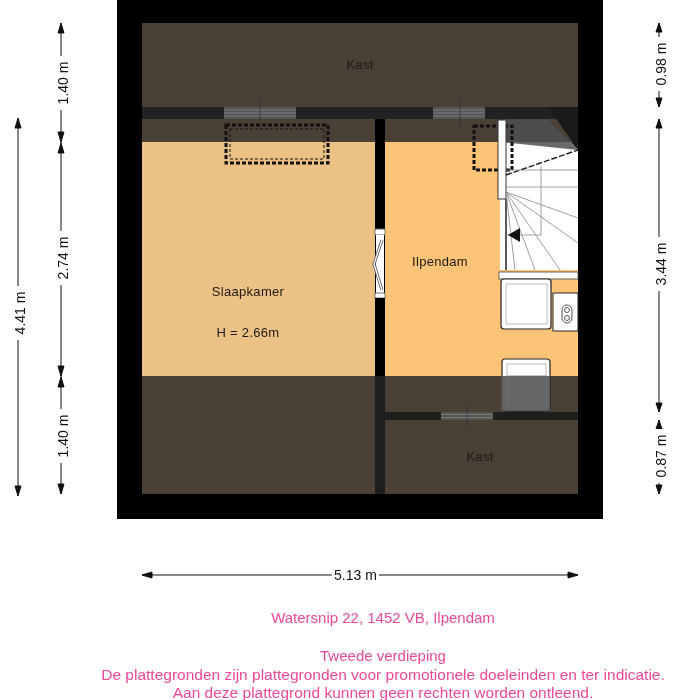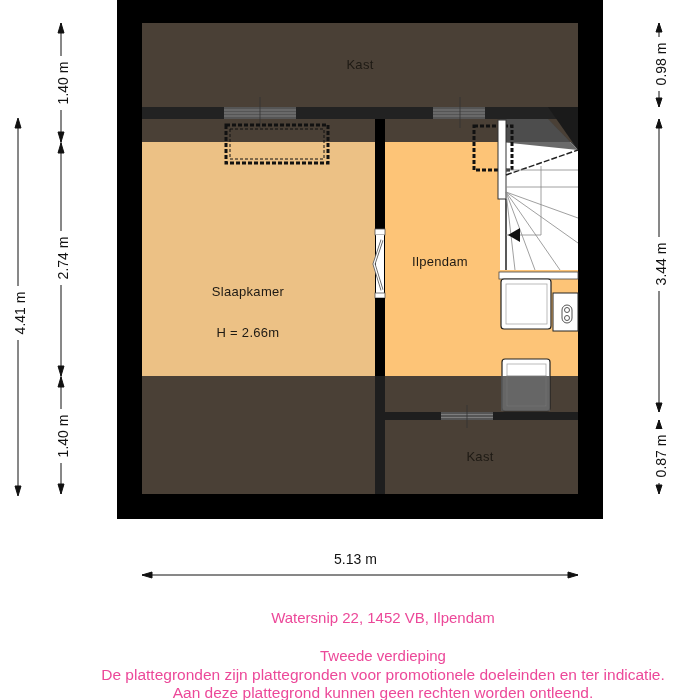--- a/index.html
+++ b/index.html
@@ -148,18 +148,18 @@
 <div class="lbl" style="left:400px; top:254px; width:80px;">Ilpendam</div>
 <div class="lbl" style="left:440px; top:449px; width:80px;">Kast</div>
 
 <div class="dimtxt vert" style="left:-7px; top:305px; width:50px; text-align:center;">4.41 m</div>
 <div class="dimtxt vert" style="left:36px; top:75px; width:50px; text-align:center;">1.40 m</div>
 <div class="dimtxt vert" style="left:36px; top:250px; width:50px; text-align:center;">2.74 m</div>
 <div class="dimtxt vert" style="left:36px; top:428px; width:50px; text-align:center;">1.40 m</div>
 <div class="dimtxt vert" style="left:634px; top:56px; width:50px; text-align:center;">0.98 m</div>
 <div class="dimtxt vert" style="left:634px; top:256px; width:50px; text-align:center;">3.44 m</div>
 <div class="dimtxt vert" style="left:634px; top:448px; width:50px; text-align:center;">0.87 m</div>
-<div class="dimtxt" style="left:332px; top:551px;">5.13 m</div>
+<div class="dimtxt" style="left:332px; top:567px;">5.13 m</div>
 
 <div class="footer" style="top:609px;">Watersnip 22, 1452 VB, Ilpendam</div>
 <div class="footer" style="top:627px;margin-top:20px;">Tweede verdieping</div>
 <div class="footer" style="top:666px; font-size:15.5px;">De plattegronden zijn plattegronden voor promotionele doeleinden en ter indicatie.</div>
 <div class="footer" style="top:684px; font-size:15.5px;">Aan deze plattegrond kunnen geen rechten worden ontleend.</div>
 
 </body></html>

